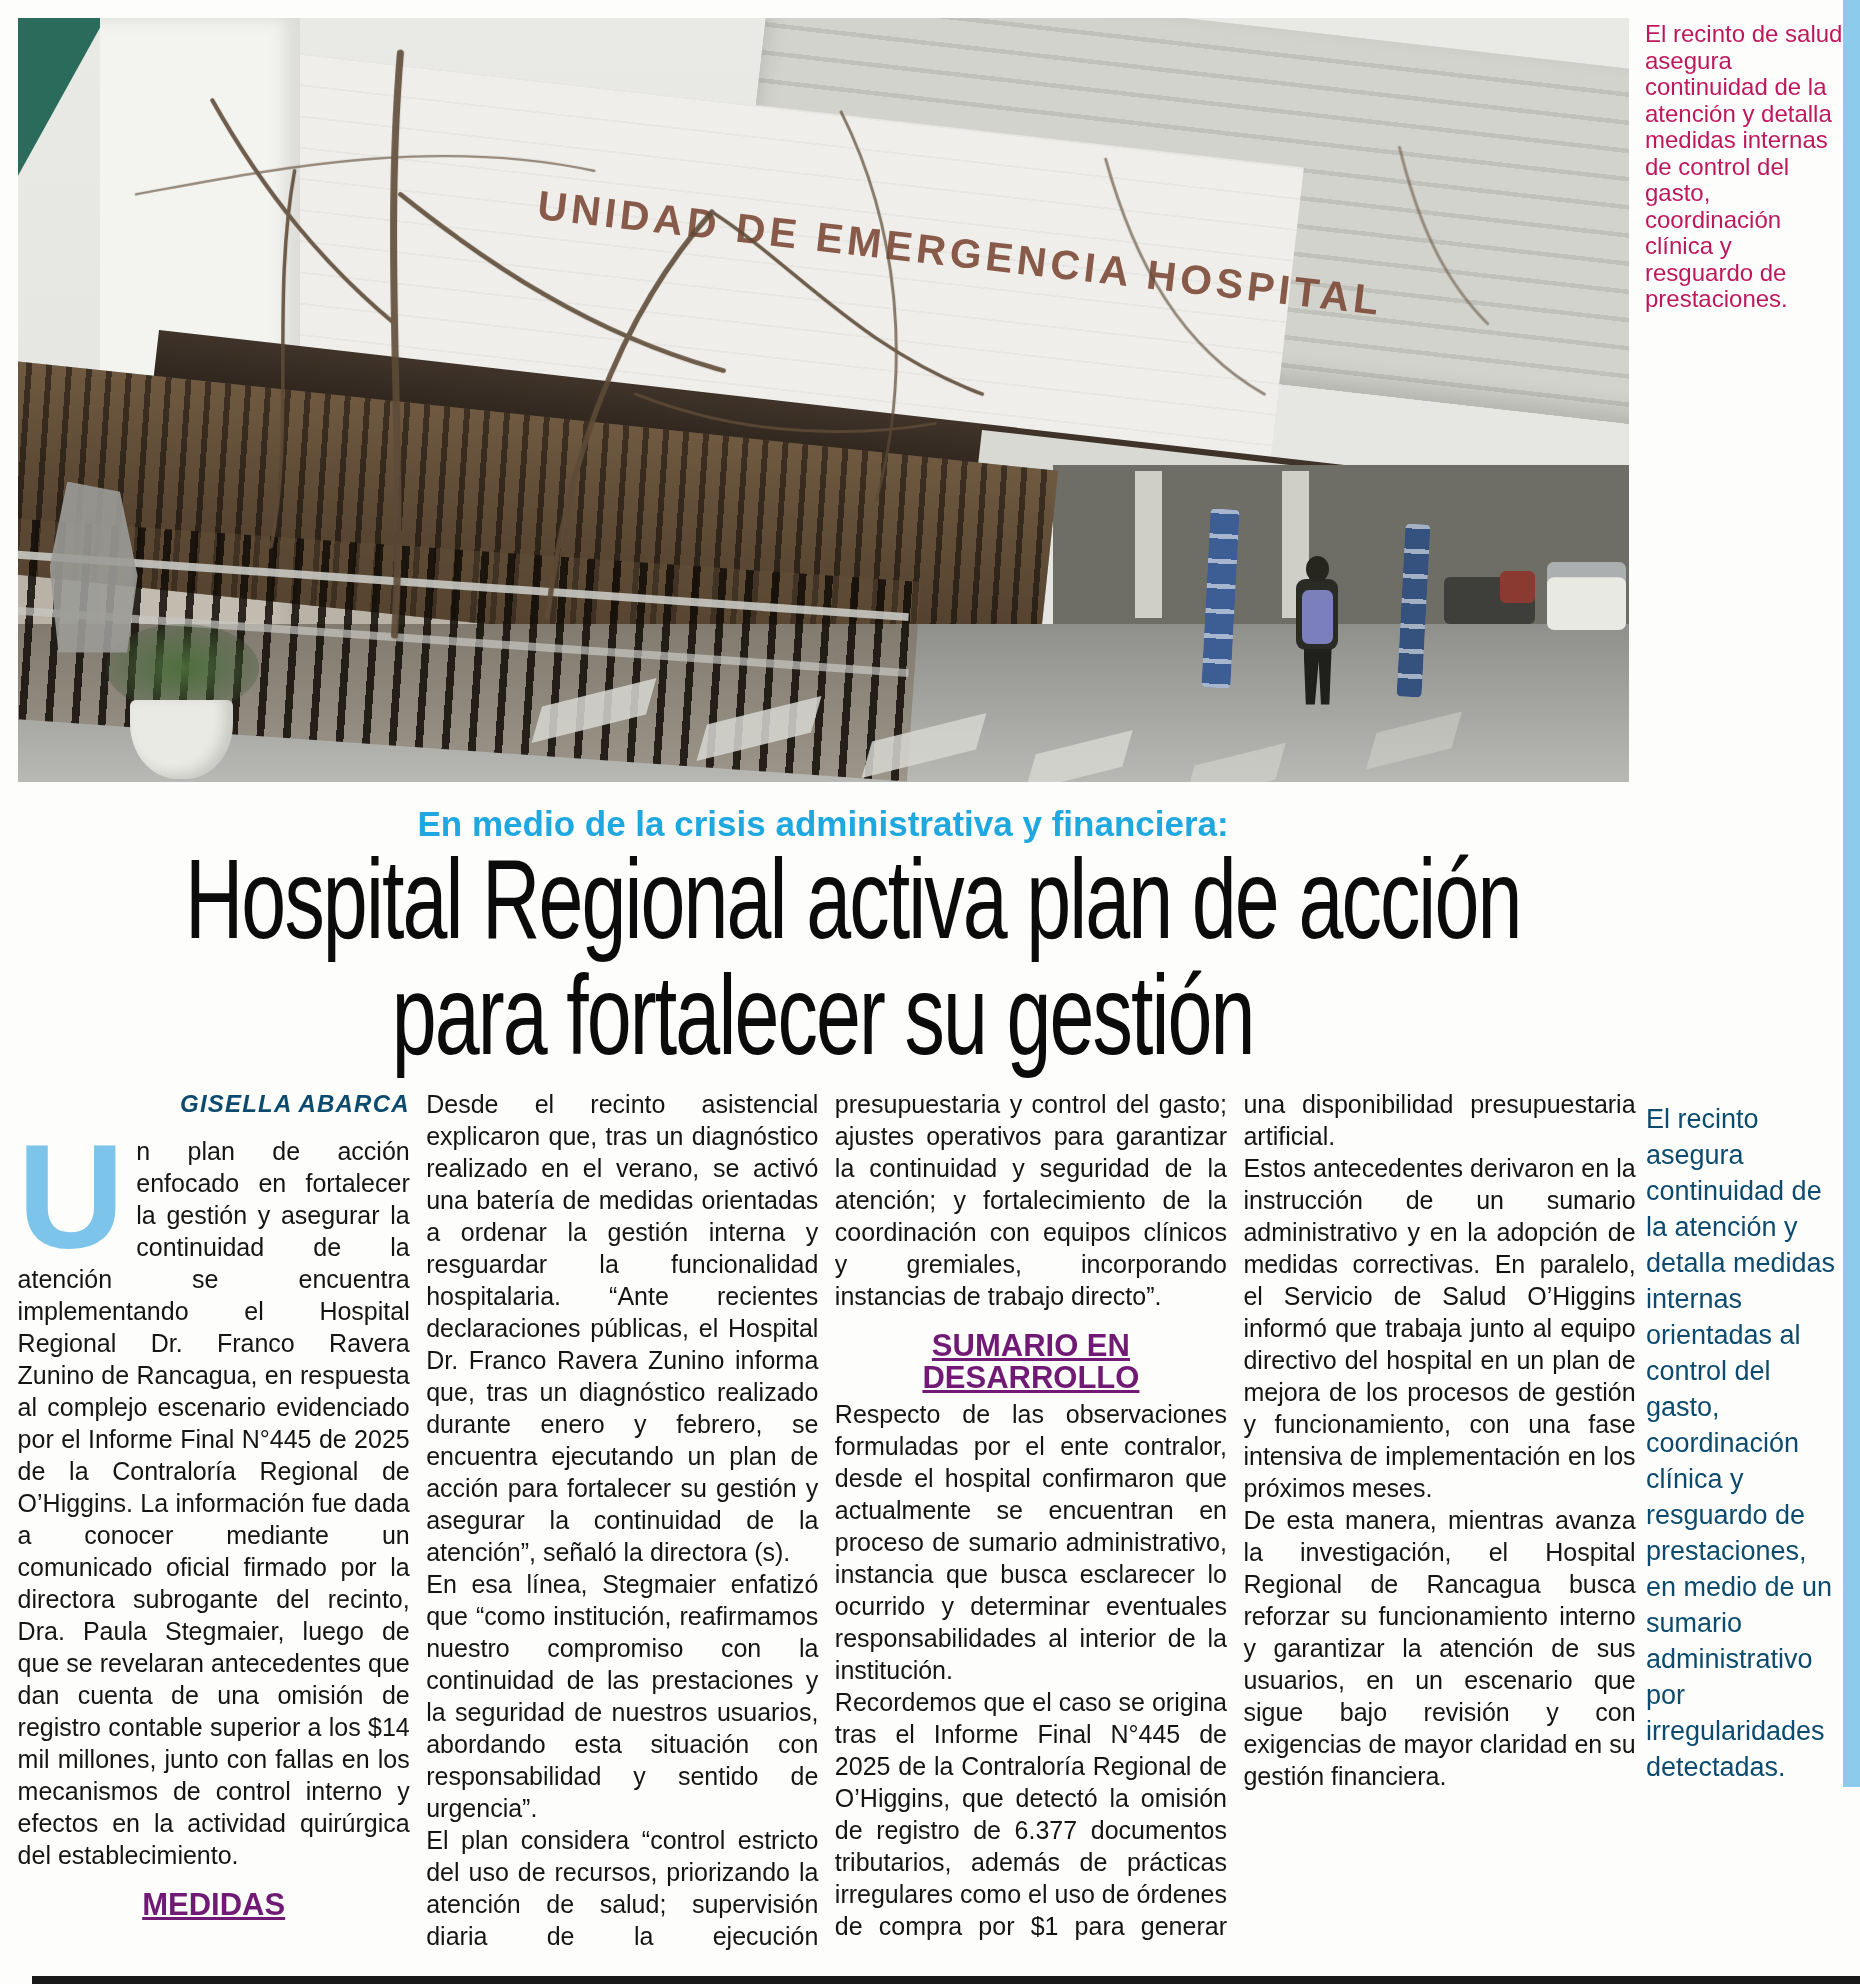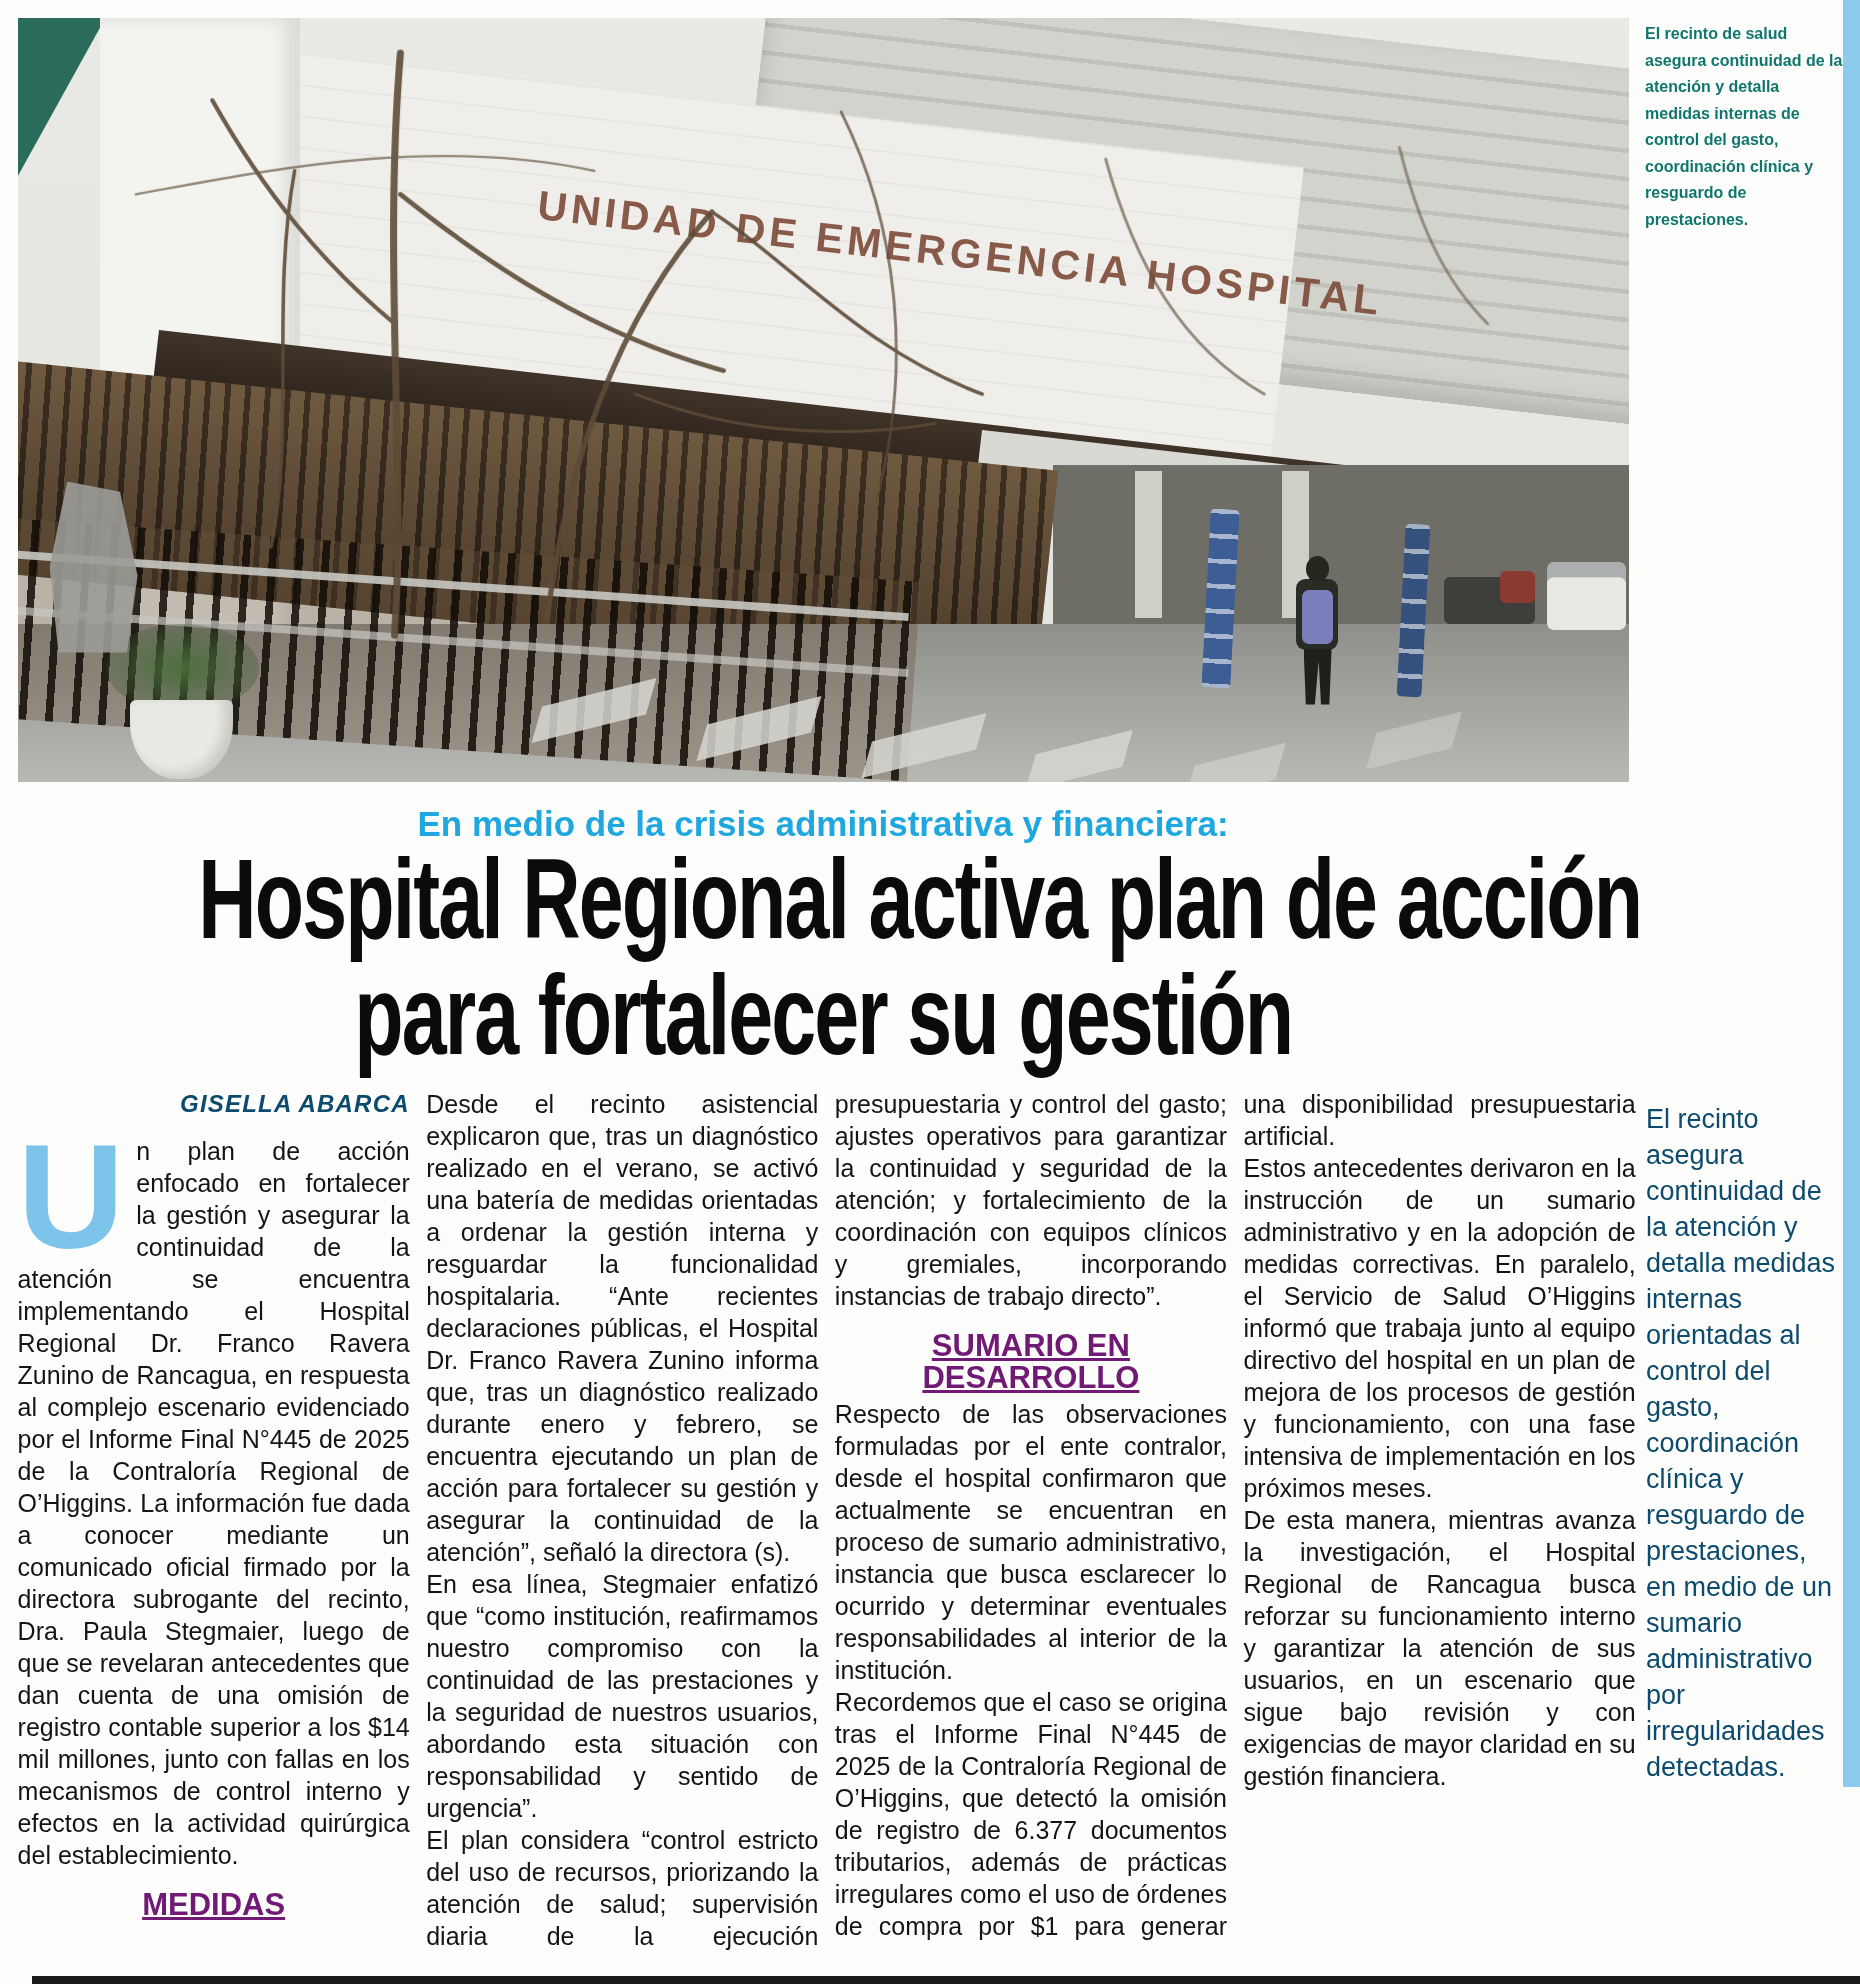--- a/index.html
+++ b/index.html
@@ -58,26 +58,26 @@
   .ph-banner{position:absolute;border-radius:4.7px;background:
              repeating-linear-gradient(180deg,rgba(255,255,255,.55) 0 4.7px,transparent 4.7px 25px),#3d5d95;
              transform:rotate(3deg);}
   .ph-van{position:absolute;left:1529px;top:544px;width:79px;height:68px;background:#e9e9e4;
           border-radius:7px;box-shadow:inset 0 15.3px 0 rgba(60,70,80,.35);}
   .ph-car{position:absolute;background:#3e3e3a;border-radius:5.9px;}
   .ph-branches{position:absolute;left:0;top:0;}
   
   .edge-bar{position:absolute;left:1843px;top:0;width:17.6px;height:1787px;background:#8ccbec;}
   .caption{position:absolute;left:1645px;top:21px;width:198px;
-           font-size:16px;line-height:26.5px;font-weight:700;color:#0f766e;}
+           font-size:24px;line-height:26.5px;font-weight:400;color:#be185d;}
   
   .kicker{position:absolute;left:17.6px;top:804px;width:1611px;text-align:center;
           font-size:35px;font-weight:700;color:#1fa7e0;}
   .headline{position:absolute;left:17.6px;top:841px;width:1611px;text-align:center;
-            font-weight:700;color:#0b0b0b;font-size:101px;line-height:116px;letter-spacing:-2.4px;}
+            font-weight:400;color:#0b0b0b;font-size:101px;line-height:116px;letter-spacing:-2.4px;}
   .hl-line{display:inline-block;transform:scale(.80,1.12);transform-origin:center;white-space:nowrap;}
   
   .article-body{position:absolute;left:17.6px;top:1088px;width:1618px;height:883px;
                 column-count:4;column-gap:16.5px;column-fill:auto;overflow:hidden;
                 font-size:25px;line-height:32px;text-align:justify;color:#141414;}
   .byline{font-size:24px;font-weight:700;letter-spacing:1.2px;color:#0c4a6e;text-align:right;
           margin:0 0 15.3px 0;font-style:italic;}
   .article-body p{margin:0;}
   .subhead{margin:17.6px 0 4.7px 0;text-align:center;font-size:31px;font-weight:700;color:#701a75;text-decoration:underline;}
   .dropcap{float:left;font-size:148px;line-height:116px;font-weight:700;color:#7cc4ea;

